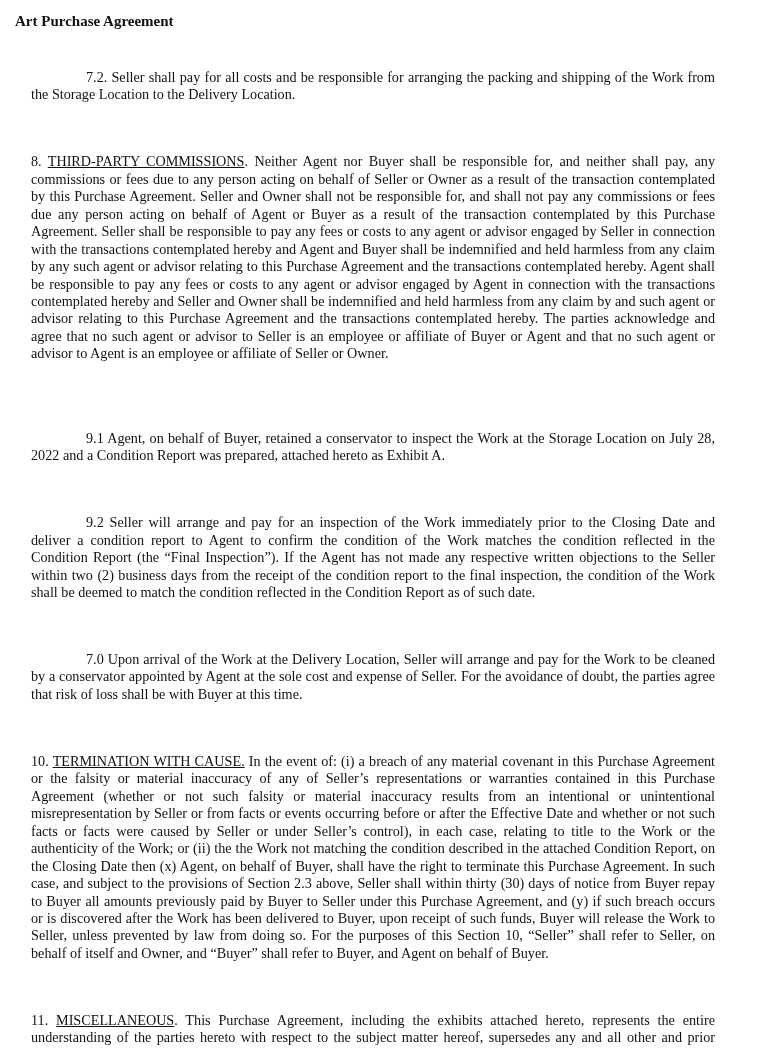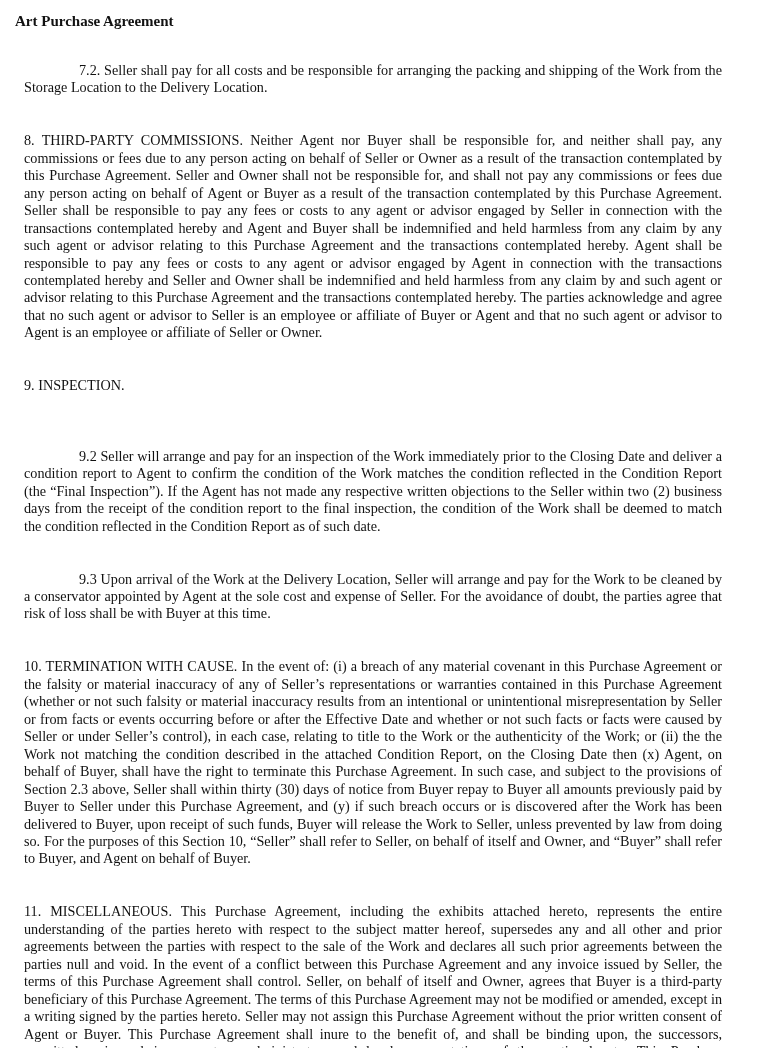--- a/index.html
+++ b/index.html
@@ -24,26 +24,27 @@
     .header-line {
       font-weight: bold;
       font-size: 15px;
       line-height: 18px;
       margin: 0;
     }
     .para {
       font-size: 14.2px;
       line-height: 17.45px;
       text-align: justify;
-      margin: 9px;
+      margin: 16px;
     }
     .indent {
       text-indent: 55px;
     }
     .u {
+      text-decoration: underline;
       text-underline-offset: 1px;
     }
     .it {
     }
     .gap-top-header { height: 23px; }
     .gap { height: 17.5px; }
   </style>
 </head>
 <body>
 
@@ -54,32 +55,32 @@
   <div class="gap-top-header"></div>
 
   <p class="para indent">7.2. Seller shall pay for all costs and be responsible for arranging the packing and shipping of the Work from the Storage Location to the Delivery Location.</p>
 
   <div class="gap"></div>
 
   <p class="para"><span>8. </span><span class="u">THIRD-PARTY COMMISSIONS</span><span>. Neither Agent nor Buyer shall be responsible for, and neither shall pay, any commissions or fees due to any person acting on behalf of Seller or Owner as a result of the transaction contemplated by this Purchase Agreement. Seller and Owner shall not be responsible for, and shall not pay any commissions or fees due any person acting on behalf of Agent or Buyer as a result of the transaction contemplated by this Purchase Agreement. Seller shall be responsible to pay any fees or costs to any agent or advisor engaged by Seller in connection with the transactions contemplated hereby and Agent and Buyer shall be indemnified and held harmless from any claim by any such agent or advisor relating to this Purchase Agreement and the transactions contemplated hereby. Agent shall be responsible to pay any fees or costs to any agent or advisor engaged by Agent in connection with the transactions contemplated hereby and Seller and Owner shall be indemnified and held harmless from any claim by and such agent or advisor relating to this Purchase Agreement and the transactions contemplated hereby. The parties acknowledge and agree that no such agent or advisor to Seller is an employee or affiliate of Buyer or Agent and that no such agent or advisor to Agent is an employee or affiliate of Seller or Owner.</span></p>
 
   <div class="gap"></div>
 
-  <p class="para"><span>9. </span><span class="u">INSPECTION.</span></p>
 
   <div class="gap"></div>
 
+  <p class="para indent">9.1 Agent, on behalf of Buyer, retained a conservator to inspect the Work at the Storage Location on July 28, 2022 and a Condition Report was prepared, attached hereto as Exhibit A.</p>
 
   <div class="gap"></div>
 
   <p class="para indent"><span>9.2 Seller will arrange and pay for an inspection of the Work immediately prior to the Closing Date and deliver a condition report to Agent to confirm the condition of the Work matches the condition reflected in the Condition Report (the “</span><span class="it">Final Inspection</span><span>”). If the Agent has not made any respective written objections to the Seller within two (2) business days from the receipt of the condition report to the final inspection, the condition of the Work shall be deemed to match the condition reflected in the Condition Report as of such date.</span></p>
 
   <div class="gap"></div>
 
-  <p class="para indent">9.3 Upon arrival of the Work at the Delivery Location, Seller will arrange and pay for the Work to be cleaned by a conservator appointed by Agent at the sole cost and expense of Seller. For the avoidance of doubt, the parties agree that risk of loss shall be with Buyer at this time.</p>
+  <p class="para indent">7.0 Upon arrival of the Work at the Delivery Location, Seller will arrange and pay for the Work to be cleaned by a conservator appointed by Agent at the sole cost and expense of Seller. For the avoidance of doubt, the parties agree that risk of loss shall be with Buyer at this time.</p>
 
   <div class="gap"></div>
 
   <p class="para"><span>10. </span><span class="u">TERMINATION WITH CAUSE.</span><span> In the event of: (i) a breach of any material covenant in this Purchase Agreement or the falsity or material inaccuracy of any of Seller’s representations or warranties contained in this Purchase Agreement (whether or not such falsity or material inaccuracy results from an intentional or unintentional misrepresentation by Seller or from facts or events occurring before or after the Effective Date and whether or not such facts or facts were caused by Seller or under Seller’s control), in each case, relating to title to the Work or the authenticity of the Work; or (ii) the the Work not matching the condition described in the attached Condition Report, on the Closing Date then (x) Agent, on behalf of Buyer, shall have the right to terminate this Purchase Agreement. In such case, and subject to the provisions of Section 2.3 above, Seller shall within thirty (30) days of notice from Buyer repay to Buyer all amounts previously paid by Buyer to Seller under this Purchase Agreement, and (y) if such breach occurs or is discovered after the Work has been delivered to Buyer, upon receipt of such funds, Buyer will release the Work to Seller, unless prevented by law from doing so. For the purposes of this Section 10, “Seller” shall refer to Seller, on behalf of itself and Owner, and “Buyer” shall refer to Buyer, and Agent on behalf of Buyer.</span></p>
 
   <div class="gap"></div>
 
   <p class="para"><span>11. </span><span class="u">MISCELLANEOUS</span><span>. This Purchase Agreement, including the exhibits attached hereto, represents the entire understanding of the parties hereto with respect to the subject matter hereof, supersedes any and all other and prior agreements between the parties with respect to the sale of the Work and declares all such prior agreements between the parties null and void. In the event of a conflict between this Purchase Agreement and any invoice issued by Seller, the terms of this Purchase Agreement shall control. Seller, on behalf of itself and Owner, agrees that Buyer is a third-party beneficiary of this Purchase Agreement. The terms of this Purchase Agreement may not be modified or amended, except in a writing signed by the parties hereto. Seller may not assign this Purchase Agreement without the prior written consent of Agent or Buyer. This Purchase Agreement shall inure to the benefit of, and shall be binding upon, the successors, permitted assigns, heirs, executors, administrators and legal representatives of the parties hereto. This Purchase Agreement, and all matters arising out of or relating to this Purchase Agreement, shall be governed and construed in accordance with the laws of the State of New York, without regard to its conflict of laws provisions. Any dispute arising under or related to this Purchase Agreement shall be resolved in the New York State Supreme Court,</span></p>
 
 </div>

